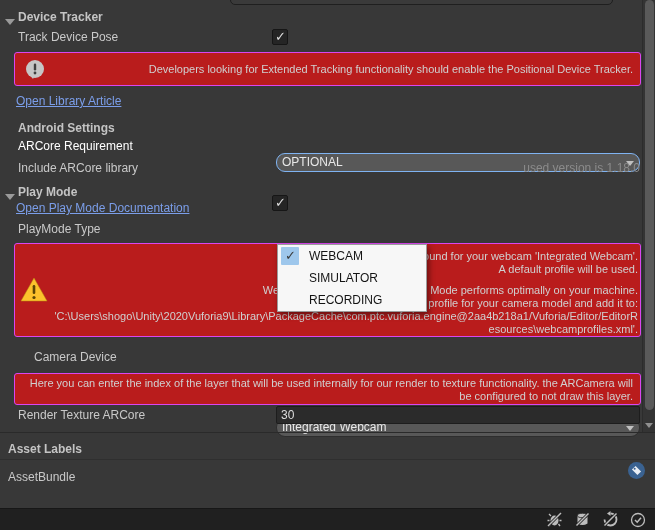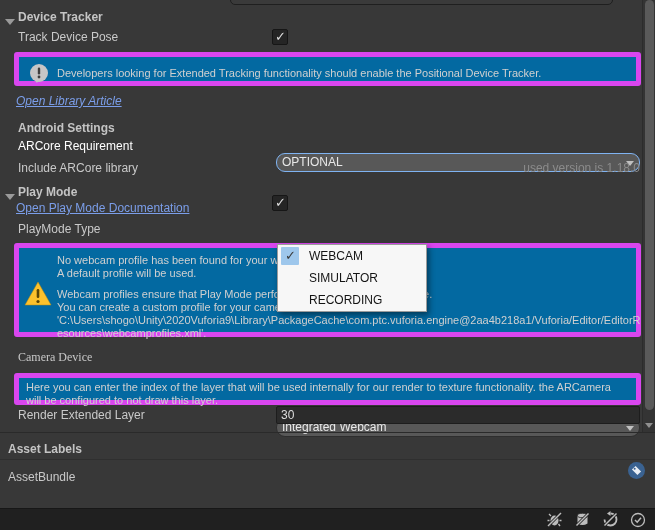--- a/index.html
+++ b/index.html
@@ -18,21 +18,21 @@
 
   .checkbox { width:16px; height:16px; background:#252525; border:1px solid #161616; border-radius:2px; position:relative; }
   .checkbox.checked::after { content:"✓"; position:absolute; left:2px; top:-1px; font-size:13px; color:#dedede; font-weight:bold; }
 
   .dropdown { background:#585858; border:1px solid #2e2e2e; border-radius:9px; height:19px; color:#e8e8e8; font-size:12px; line-height:17px; padding:0 18px 0 5px; position:relative; cursor:default; overflow:hidden; white-space:nowrap; }
   .dropdown .arrow { position:absolute; right:5px; top:7px; width:0; height:0; border-left:4px solid transparent; border-right:4px solid transparent; border-top:5px solid #c0c0c0; }
   .dropdown.focused { border:1px solid #7fb3f2; }
 
   .textfield { background:#2b2b2b; border:1px solid #1d1d1d; border-radius:2px; height:18px; color:#dcdcdc; font-size:12px; line-height:16px; padding:0 4px; }
 
-  .helpbox { background:#0369a1; border:5px solid #d946ef; border-radius:3px; color:#d0d0d0; font-size:11px; }
+  .helpbox { background:#b91c1c; border:1px solid #d946ef; border-radius:3px; color:#d0d0d0; font-size:11px;text-align:right; }
 
   .divider { height:1px; background:#2a2a2a; }
 
   
   .menu { background:#f7f7f7; border:1px solid #9b9b9b; box-shadow:2px 3px 6px rgba(0,0,0,.45); }
   .menu-item { height:22px; display:flex; align-items:center; color:#141414; font-size:12px; cursor:default; }
   .menu-check { width:18px; height:18px; margin:2px 0 2px 3px; border-radius:1px; position:relative; }
   .menu-check.on { background:#9ec7ec; }
   .menu-check.on::after { content:"✓"; position:absolute; left:4px; top:1px; color:#3a3a3a; font-size:13px; font-weight:bold; }
   .menu-label { margin-left:10px; }
@@ -65,21 +65,21 @@
   <div class="abs helpbox" style="left:14px; top:52px; width:627px; height:34px;">
     <svg class="abs" style="left:8px; top:5px;" width="24" height="24" viewBox="0 0 24 24">
       <circle cx="12" cy="11" r="9" fill="#c6c6c6"></circle>
       <path d="M7 17 L10 21 L12 17 Z" fill="#c6c6c6"></path>
       <rect x="10.8" y="5.5" width="2.4" height="7" rx="1.2" fill="#3f3f3f"></rect>
       <circle cx="12" cy="15" r="1.4" fill="#3f3f3f"></circle>
     </svg>
     <div class="abs" style="left:38px; top:10px; width:580px;">Developers looking for Extended Tracking functionality should enable the Positional Device Tracker.</div>
   </div>
 
-  <div class="abs link" style="left:16px; top:94px;font-style:italic;">Open Library Article</div>
+  <div class="abs link" style="left:16px; top:94px;">Open Library Article</div>
 
   <div class="abs label bold" style="left:18px; top:119px;">Android Settings</div>
 
   <div class="abs bluelabel" style="left:18px; top:139px;">ARCore Requirement</div>
   <div class="abs dropdown focused" style="left:276px; top:137px; width:364px;">
     <span>OPTIONAL</span>
     <span class="arrow"></span>
   </div>
 
   <div class="abs label" style="left:18px; top:159px;">Include ARCore library</div>
@@ -103,29 +103,29 @@
       <rect x="12.7" y="8" width="2.6" height="9" rx="1.3" fill="#5c4504"></rect>
       <circle cx="14" cy="20.5" r="1.6" fill="#5c4504"></circle>
     </svg>
     <div class="abs warn-text" style="left:38px; top:6px; width:585px;">No webcam profile has been found for your webcam 'Integrated Webcam'.
 A default profile will be used.</div>
     <div class="abs warn-text" style="left:38px; top:40px; width:585px;">Webcam profiles ensure that Play Mode performs optimally on your machine.
 You can create a custom profile for your camera model and add it to:
 'C:\Users\shogo\Unity\2020Vuforia9\Library\PackageCache\com.ptc.vuforia.engine@2aa4b218a1/Vuforia/Editor/EditorResources\webcamprofiles.xml'.</div>
   </div>
 
-  <div class="abs label" style="left:18px; top:348px;font-family:Liberation Serif, serif;">Camera Device</div>
+  <div class="abs label" style="left:34px; top:348px;">Camera Device</div>
   <div class="abs dropdown" style="left:276px; top:348px; width:364px;">
     <span>Integrated Webcam</span>
     <span class="arrow"></span>
   </div>
 
   <div class="abs helpbox" style="left:14px; top:373px; width:627px; height:32px; padding:3px 7px; line-height:13px;">Here you can enter the index of the layer that will be used internally for our render to texture functionality. the ARCamera will be configured to not draw this layer.</div>
 
-  <div class="abs label" style="left:18px; top:406px;">Render Extended Layer</div>
+  <div class="abs label" style="left:18px; top:406px;">Render Texture ARCore</div>
   <div class="abs textfield" style="left:276px; top:406px; width:364px;">30</div>
 
   <div class="abs scroll-track" style="left:642px; top:0; width:13px; height:433px;">
     <div class="abs scroll-thumb" style="left:2px; top:0; width:9px; height:410px;"></div>
     <div class="abs scroll-arrow" style="left:2px; top:423px;"></div>
   </div>
 
   <div class="abs divider" style="left:0; top:432px; width:655px;"></div>
   <div class="abs label bold" style="left:8px; top:440px;">Asset Labels</div>
   <div class="abs divider" style="left:0; top:459px; width:655px; background:#2f2f2f;"></div>

